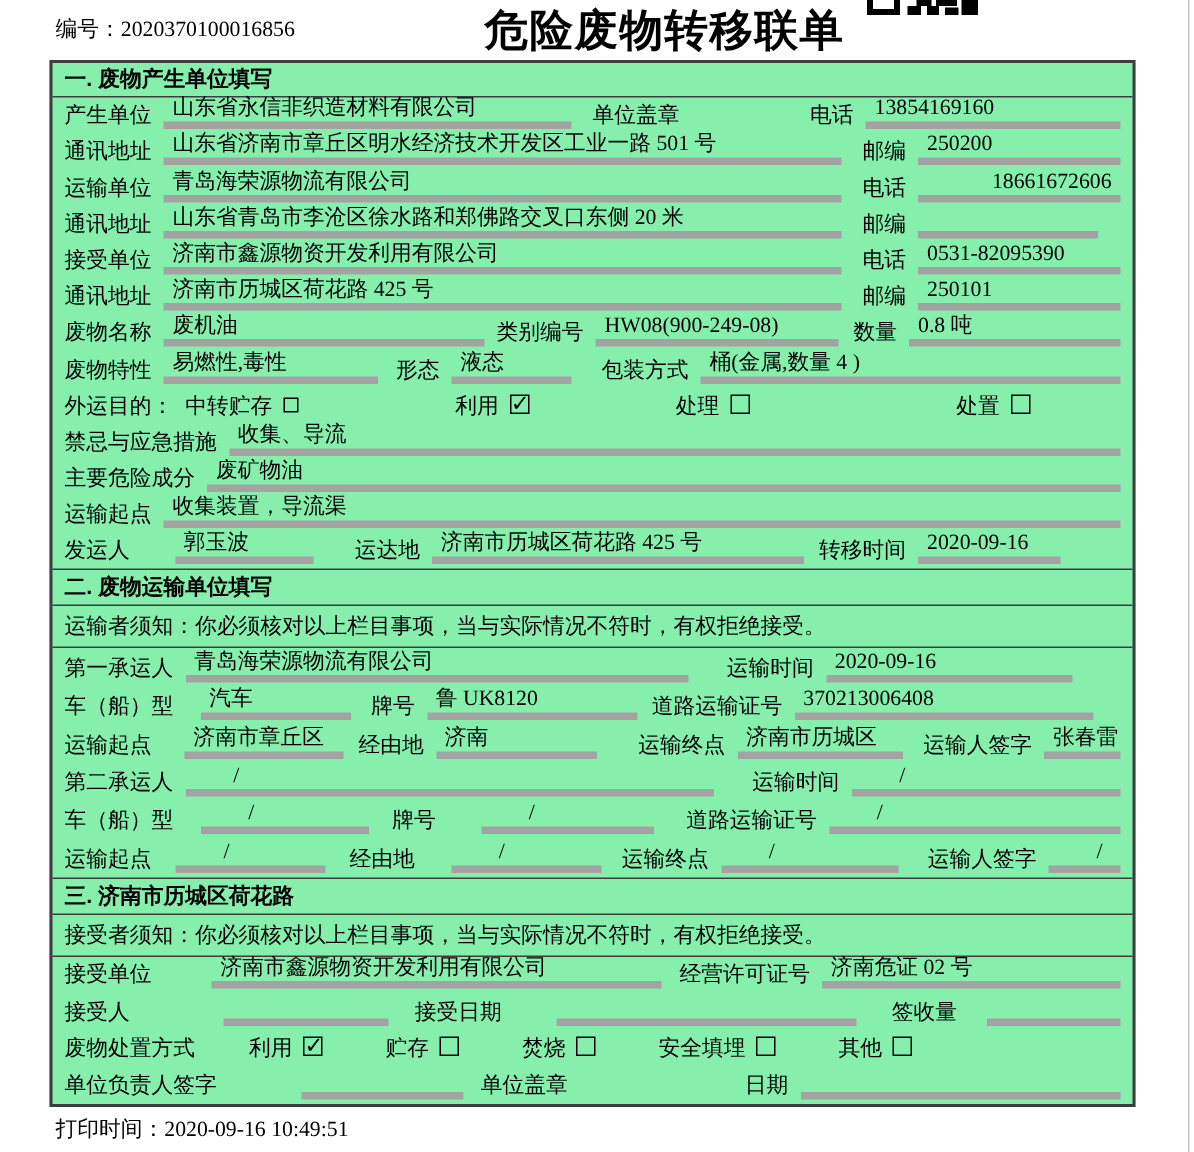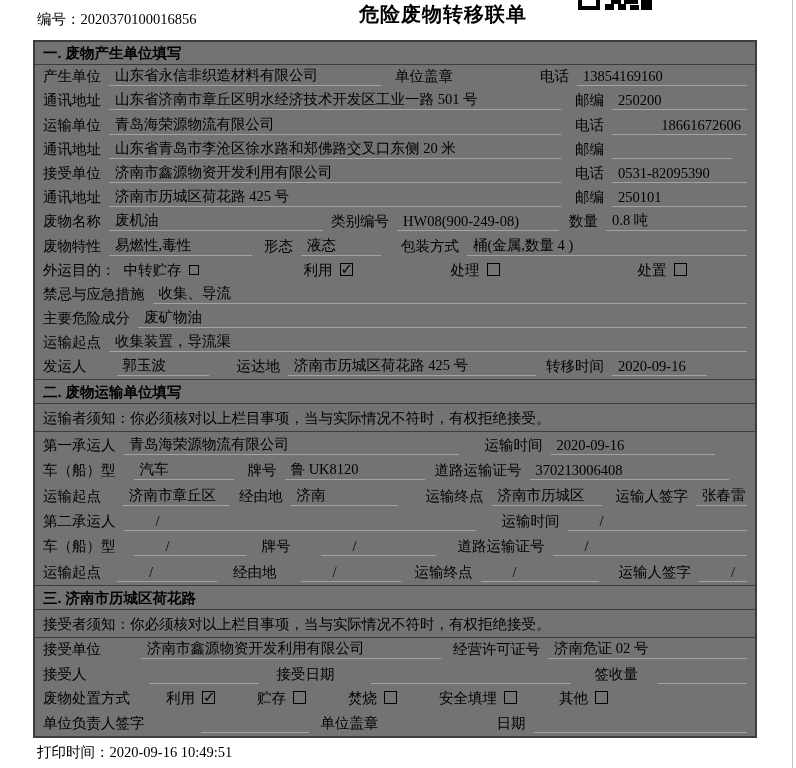--- a/index.html
+++ b/index.html
@@ -5,35 +5,35 @@
   * { margin:0; padding:0; box-sizing:border-box; }
   html,body { width:796px; height:768px; background:#ffffff; overflow:hidden;
     font-family:"Liberation Serif","DejaVu Serif",serif; color:#000; }
   .page { position:relative; width:796px; height:768px; }
   .page-edge { position:absolute; right:3px; top:0; bottom:0; width:1px; background:#c4c4c4; }
 
   
   .hdr { position:relative; height:40px; }
   .serial { position:absolute; left:37px; top:10px; font-size:14.5px; white-space:nowrap; }
   .doc-title { position:absolute; left:90px; right:0; top:1px; text-align:center;
-    font-family:"Liberation Sans","DejaVu Sans",sans-serif; font-weight:bold; font-size:20px; letter-spacing:1px; }
+    font-family:"Liberation Sans","DejaVu Sans",sans-serif; font-weight:bold; font-size:29px; letter-spacing:1px; }
   .qr { position:absolute; left:578px; top:0; width:74px; height:10px; }
 
   
-  .form { margin-left:33px; width:724px; border:2px solid #3d3d3d; background:#737373; }
+  .form { margin-left:33px; width:724px; border:2px solid #3d3d3d; background:#86efac; }
   .sec-title { height:23px; line-height:23px; padding-left:8px; border-bottom:1px solid #3d3d3d;
     font-family:"Liberation Sans","DejaVu Sans",sans-serif; font-weight:bold; font-size:14.5px; }
   .sec-title.bt { border-top:1px solid #3d3d3d; height:25px; line-height:25px; }
   .notice { height:28px; line-height:28px; padding-left:8px; border-bottom:1px solid #3d3d3d; font-size:14.5px; }
 
   .row { display:flex; align-items:flex-end; height:24.2px; padding:0 8px 3px 8px; font-size:14.5px; }
   .s2 .row { height:25.4px; }
   .s3 .row { height:24.5px; }
   .lbl { white-space:nowrap; margin-right:8px; flex:0 0 auto; }
-  .v { border-bottom:1px solid #a3a3a3; padding:0 6px; white-space:nowrap; overflow:hidden; flex:0 0 auto; }
+  .v { border-bottom:5px solid #a3a3a3; padding:0 6px; white-space:nowrap; overflow:hidden; flex:0 0 auto; }
   .fill { flex:1 1 auto; }
   .slash { padding-left:32px; }
 
   .cb { display:inline-block; width:13px; height:13px; border:1px solid #000;
     margin-left:7px; position:relative; vertical-align:-1px; }
   .cb.sm { width:10px; height:10px; vertical-align:0; }
   .cb.checked::after { content:"✓"; position:absolute; left:0px; top:-4px;
     font-size:15px; font-weight:bold; font-family:"DejaVu Sans",sans-serif; }
   .opt { white-space:nowrap; flex:0 0 auto; }
 

